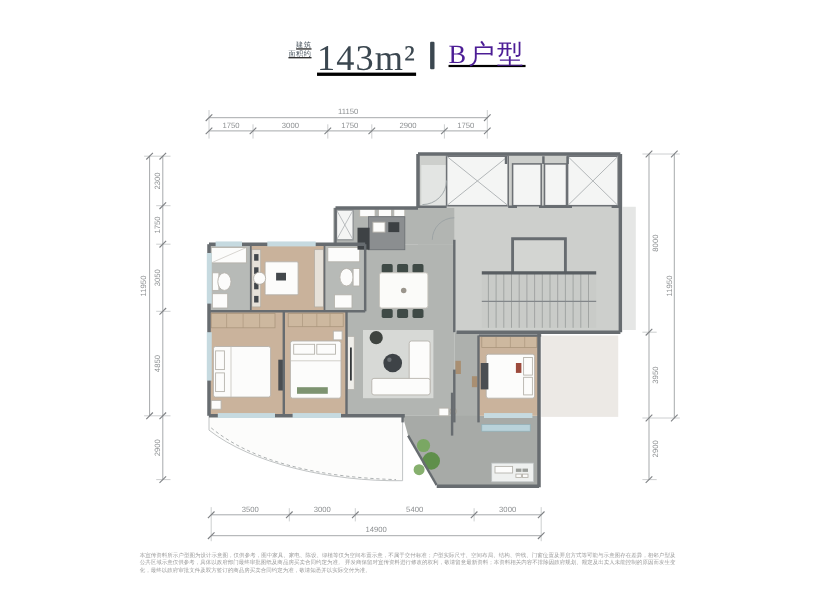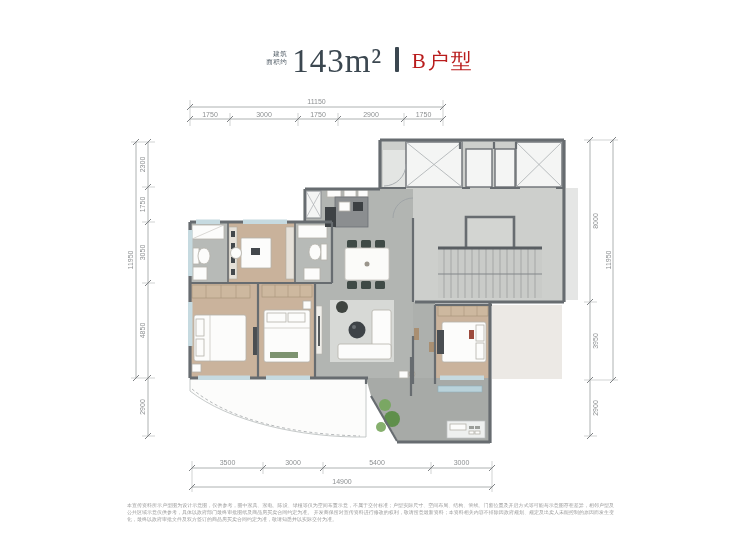--- a/index.html
+++ b/index.html
@@ -1,27 +1,27 @@
 <!DOCTYPE html>
 <html><head>
 <meta charset="utf-8">
 <style>
   html,body{margin:0;padding:0;background:#ffffff;}
   #canvas{position:relative;width:740px;height:554px;background:#ffffff;overflow:hidden;
           font-family:"Liberation Sans",sans-serif;}
   
   #title-row{position:absolute;left:0;top:38px;width:740px;height:46px;
-             display:flex;justify-content:center;align-items:center;}
+             display:flex;justify-content:center;align-items:flex-start;text-decoration:underline;}
   .title-prefix{font-size:6.5px;line-height:8px;color:#46525c;text-align:right;
                 margin:0 5px 7px 0;letter-spacing:.5px;}
   .title-area{font-family:"Liberation Serif",serif;font-size:33px;line-height:1;
               color:#3b4750;letter-spacing:1px;}
   .title-div{width:3.5px;height:25px;background:#3b4750;margin:0 13px 3px 13px;border-radius:1px;}
-  .title-unit{font-family:"Liberation Serif",serif;font-size:21px;line-height:1.05;
-              color:#b91c1c;letter-spacing:2px;}
+  .title-unit{font-family:"Liberation Serif",serif;font-size:24px;line-height:1.05;
+              color:#4c1d95;letter-spacing:2px;}
   
   #disclaimer{position:absolute;left:127px;top:502px;width:487px;color:#9b9b9b;
               font-size:5px;line-height:7px;text-align:justify;}
   
   #plan{position:absolute;left:0;top:0;}
   .dt{font-family:"Liberation Sans",sans-serif;font-size:7px;fill:#8d9092;}
   .dl{stroke:#9b9ea0;stroke-width:.8;}
   .tk{stroke:#7e8184;stroke-width:1;}
   .ex{stroke:#b2b5b7;stroke-width:.6;}
   .wall{stroke:#676c70;fill:none;}

